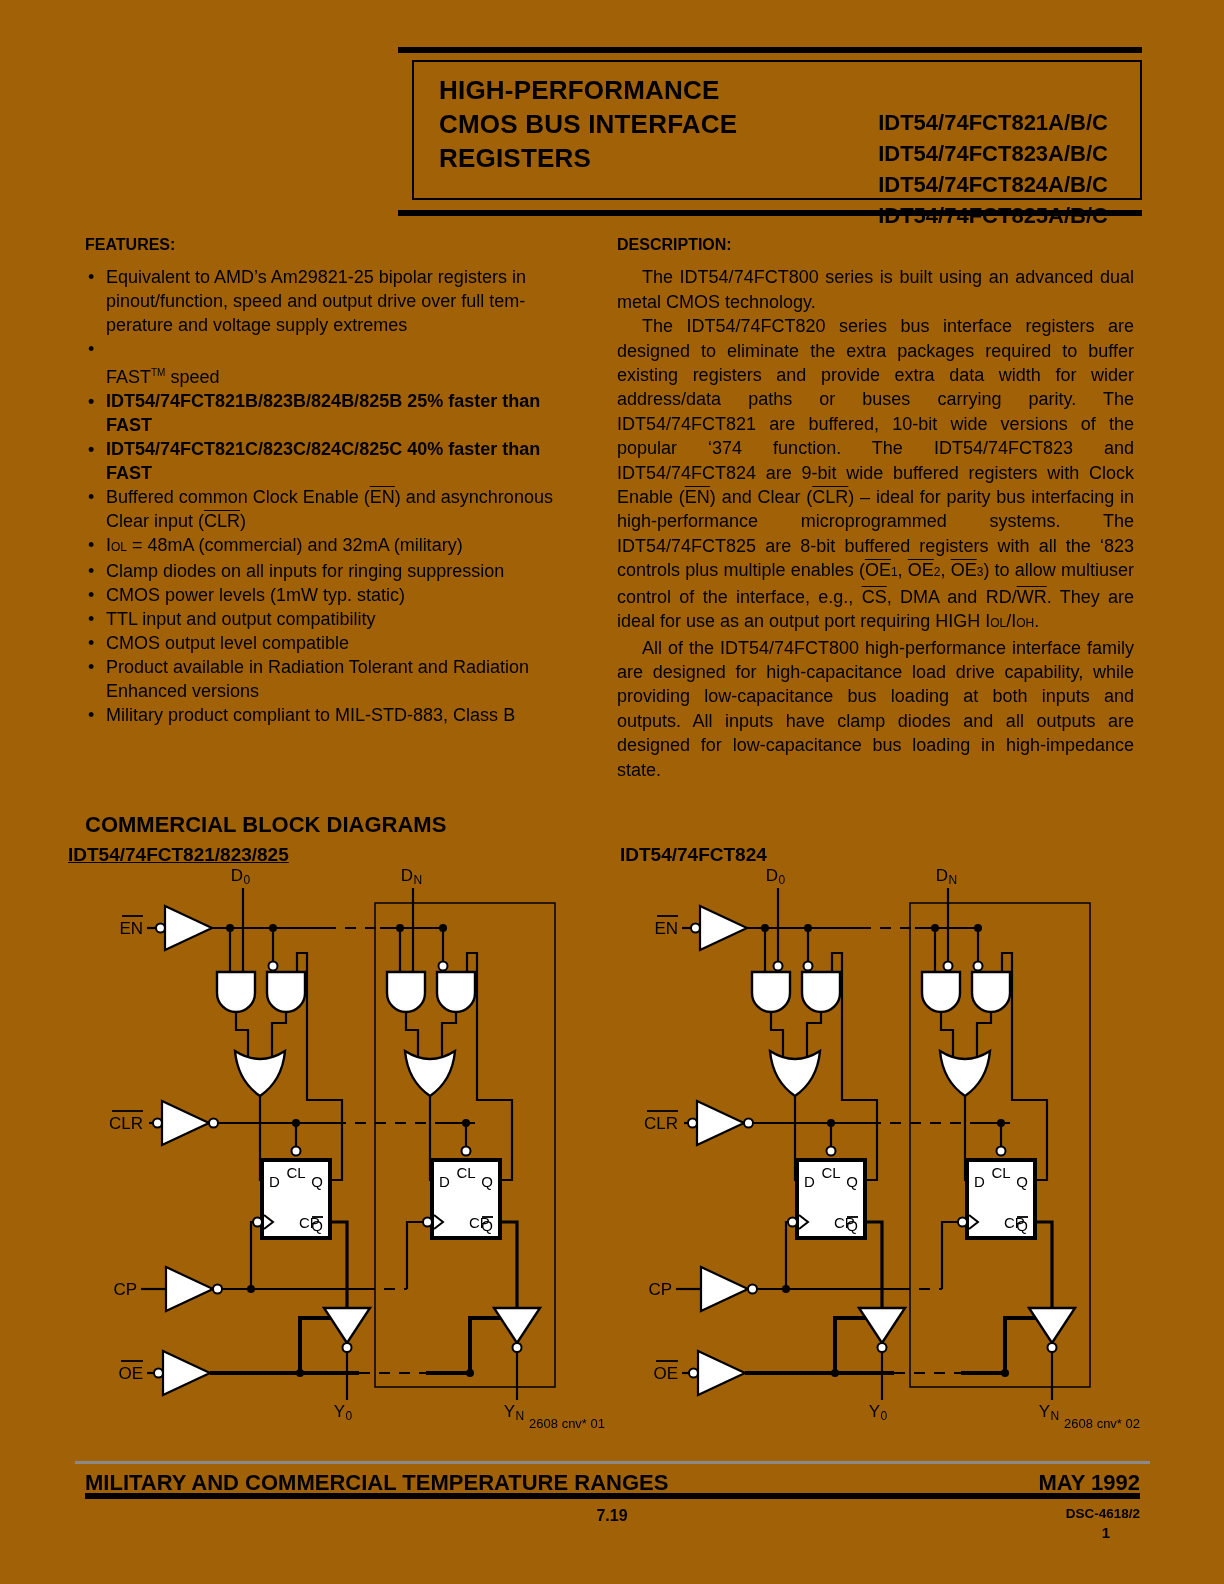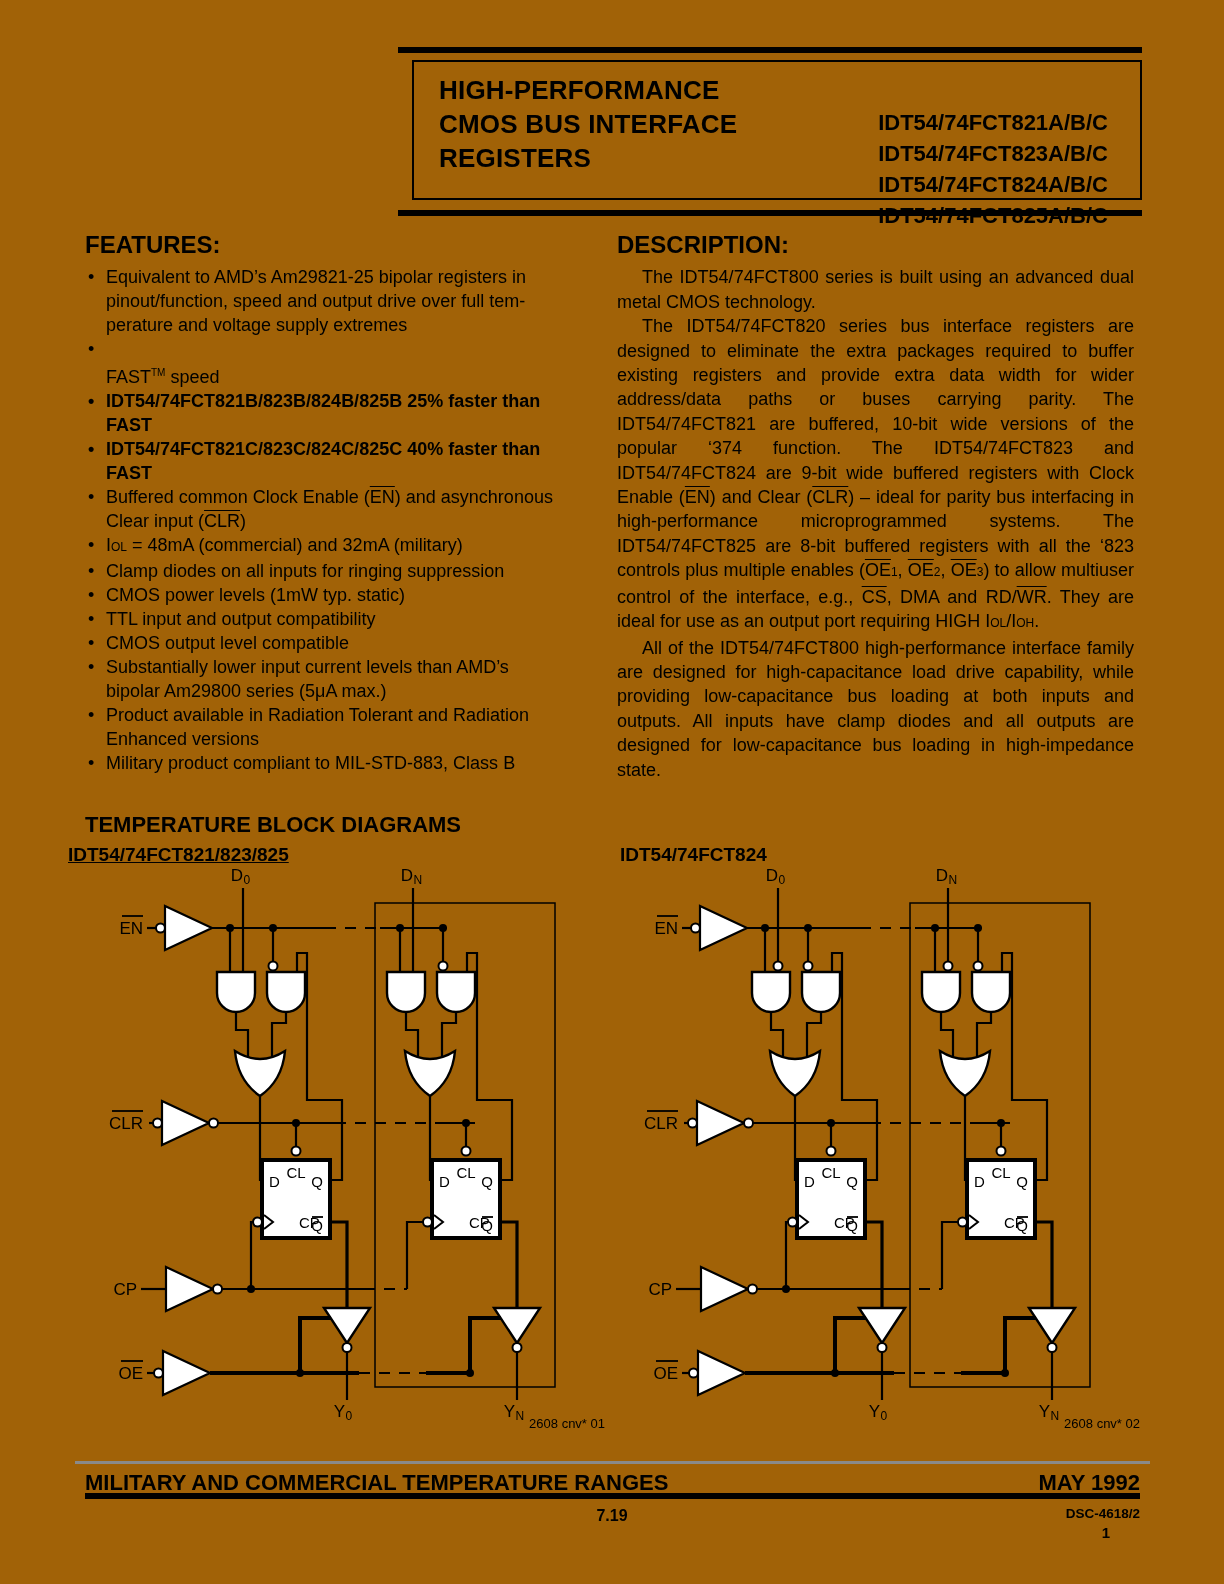--- a/index.html
+++ b/index.html
@@ -10,21 +10,21 @@
 
   
   .hdr-box{position:absolute;left:412px;top:60px;width:730px;height:140px;
            border:2px solid #000;box-sizing:border-box;}
   .doc-title{position:absolute;left:25px;top:11px;font-size:26px;font-weight:bold;
              line-height:34px;letter-spacing:.2px;}
   .parts{position:absolute;right:32px;top:7px;text-align:right;font-size:22px;
          font-weight:bold;line-height:31px;margin-top:38px;}
 
   
-  .col-h{font-size:24px;font-weight:bold;margin:0 0 8px 0;}
+  .col-h{font-size:16px;font-weight:bold;margin:0 0 8px 0;}
   .features{position:absolute;left:85px;top:233px;width:516px;font-size:18px;line-height:24px;}
   .features ul{list-style:none;margin:0;padding:0;}
   .features li{position:relative;padding-left:21px;margin:0;}
   .features li::before{content:"\2022";position:absolute;left:3px;}
   .features li.b{font-weight:bold;}
   .description{position:absolute;left:617px;top:233px;width:517px;font-size:18px;line-height:24.4px;}
   .description p{margin:0;text-align:justify;text-indent:25px;}
 
   .ov{text-decoration:overline;}
   .sub{font-size:12px;}
@@ -68,36 +68,35 @@
         <li><span>Equivalent to AMD’s Am29821-25 bipolar registers in</span><br><span>pinout/function, speed and output drive over full tem-</span><br><span>perature and voltage supply extremes</span></li>
         <li><br><span>FAST</span><span class="sup">TM</span><span> speed</span></li>
         <li class="b"><span>IDT54/74FCT821B/823B/824B/825B 25% faster than</span><br><span>FAST</span></li>
         <li class="b"><span>IDT54/74FCT821C/823C/824C/825C 40% faster than</span><br><span>FAST</span></li>
         <li><span>Buffered common Clock Enable (</span><span class="ov">EN</span><span>) and asynchronous</span><br><span>Clear input (</span><span class="ov">CLR</span><span>)</span></li>
         <li><span>I</span><span class="sub">OL</span><span> = 48mA (commercial) and 32mA (military)</span></li>
         <li><span>Clamp diodes on all inputs for ringing suppression</span></li>
         <li><span>CMOS power levels (1mW typ. static)</span></li>
         <li><span>TTL input and output compatibility</span></li>
         <li><span>CMOS output level compatible</span></li>
-        <li><span>Substantially lower input current levels than AMD’s</span><br><span>bipolar Am29800 series (5μA max.)</span></li>
         <li><span>Product available in Radiation Tolerant and Radiation</span><br><span>Enhanced versions</span></li>
         <li><span>Military product compliant to MIL-STD-883, Class B</span></li>
       </ul>
   </div>
 
   <div class="description">
     <h2 class="col-h">DESCRIPTION:</h2>
     <div id="description-body">
         <p><span>The IDT54/74FCT800 series is built using an advanced dual metal CMOS technology.</span></p>
         <p><span>The IDT54/74FCT820 series bus interface registers are designed to eliminate the extra packages required to buffer existing registers and provide extra data width for wider address/data paths or buses carrying parity. The IDT54/74FCT821 are buffered, 10-bit wide versions of the popular ‘374 function. The IDT54/74FCT823 and IDT54/74FCT824 are 9-bit wide buffered registers with Clock Enable (</span><span class="ov">EN</span><span>) and Clear (</span><span class="ov">CLR</span><span>) – ideal for parity bus interfacing in high-performance microprogrammed systems. The IDT54/74FCT825 are 8-bit buffered registers with all the ‘823 controls plus multiple enables (</span><span class="ov">OE</span><span class="sub">1</span><span>, </span><span class="ov">OE</span><span class="sub">2</span><span>, </span><span class="ov">OE</span><span class="sub">3</span><span>) to allow multiuser control of the interface, e.g., </span><span class="ov">CS</span><span>, DMA and RD/</span><span class="ov">WR</span><span>. They are ideal for use as an output port requiring HIGH I</span><span class="sub">OL</span><span>/I</span><span class="sub">OH</span><span>.</span></p>
         <p><span>All of the IDT54/74FCT800 high-performance interface family are designed for high-capacitance load drive capability, while providing low-capacitance bus loading at both inputs and outputs. All inputs have clamp diodes and all outputs are designed for low-capacitance bus loading in high-impedance state.</span></p>
       </div>
   </div>
 
-  <div class="fbd-h">TEMPERATURE BLOCK DIAGRAMS</div>
+  <div class="fbd-h">COMMERCIAL BLOCK DIAGRAMS</div>
   <div class="diag-title" style="left:68px;top:844px;text-decoration:underline;">IDT54/74FCT821/823/825</div>
   <div class="diag-title" style="left:620px;top:844px;">IDT54/74FCT824</div>
   <svg id="diag-left" class="diag" style="left:85px;" viewBox="0 0 535 575">
       <path d="M127,63 H240" fill="none" stroke="#000" stroke-width="2.2"></path>
       <path d="M240,63 H295" fill="none" stroke="#000" stroke-width="2.2" stroke-dasharray="11 9"></path>
       <path d="M295,63 H362" fill="none" stroke="#000" stroke-width="2.2"></path>
       <path d="M133,258 H250" fill="none" stroke="#000" stroke-width="2.2"></path>
       <path d="M250,258 H355" fill="none" stroke="#000" stroke-width="2.2" stroke-dasharray="11 9"></path>
       <path d="M355,258 H390" fill="none" stroke="#000" stroke-width="2.2"></path>
       <path d="M137,424 H279" fill="none" stroke="#000" stroke-width="2.2"></path>

